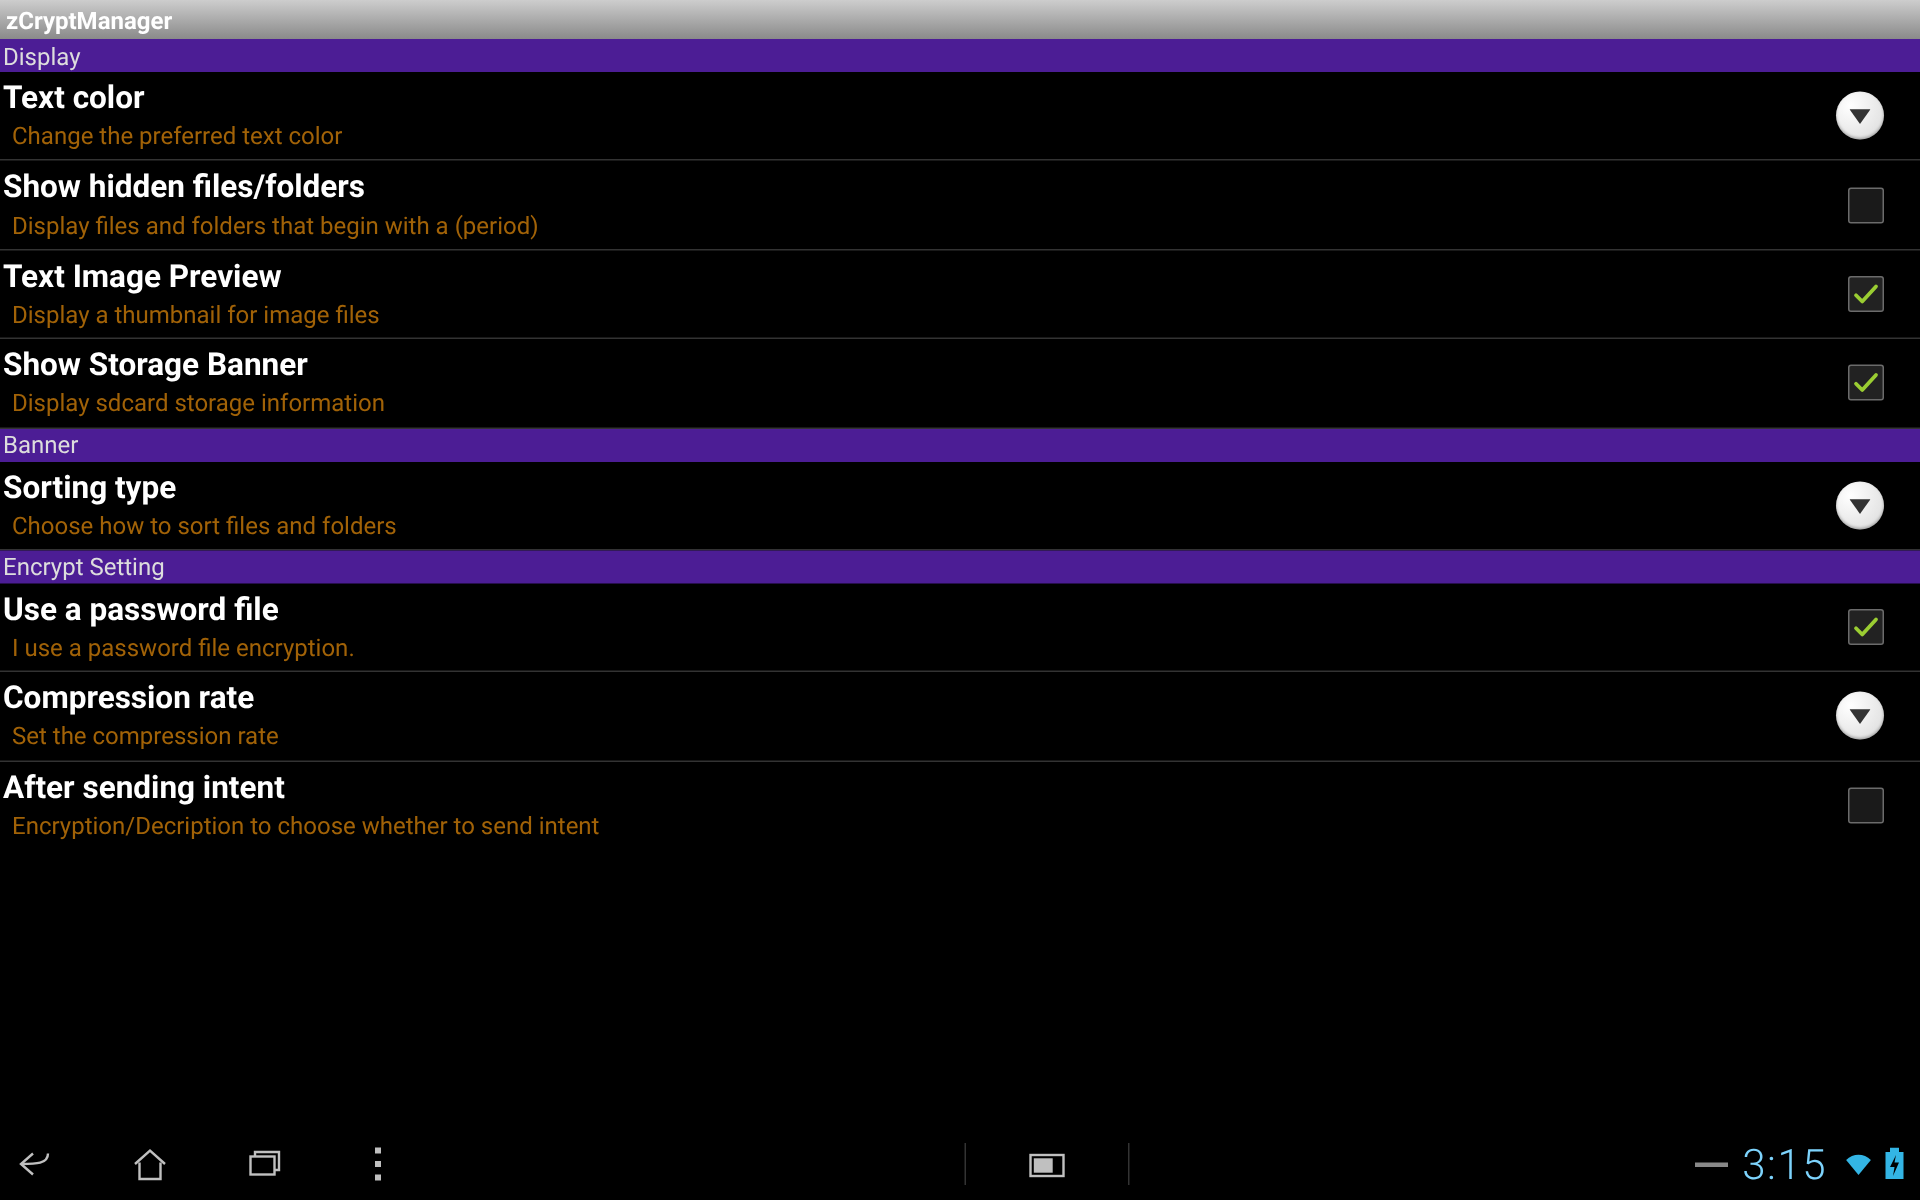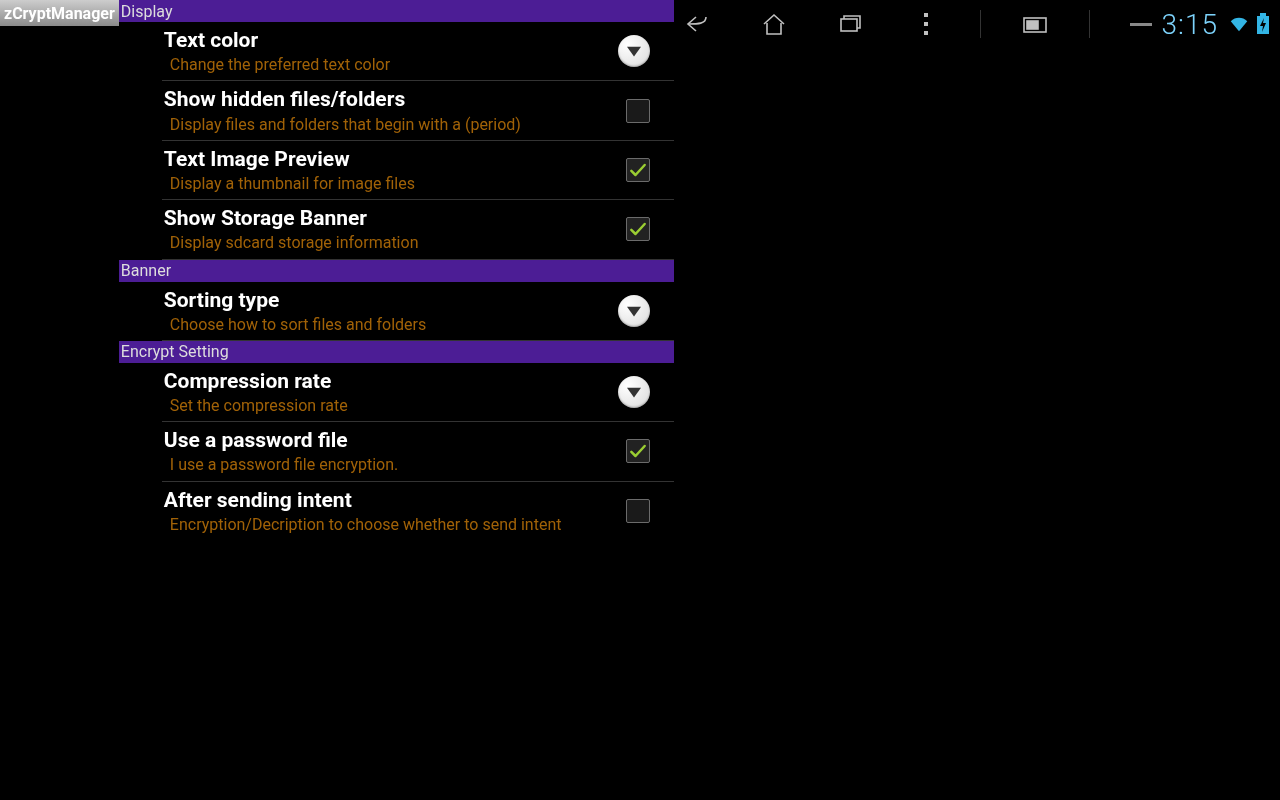--- a/index.html
+++ b/index.html
@@ -1,17 +1,17 @@
 <!DOCTYPE html>
 <html><head>
 <meta charset="utf-8">
 <style>
   * { margin: 0; padding: 0; box-sizing: border-box; }
   html, body { width: 1280px; height: 800px; background: #000; font-family: Roboto, "Helvetica Neue", Arial, sans-serif; overflow: hidden; color: #fff; }
-  .root { width: 1280px; height: 800px; display: flex; flex-direction: row; background: #000; }
+  .root { width: 1280px; height: 800px; display: flex; flex-direction: column; background: #000; }
   .titlebar {
     height: 26px;
     background: linear-gradient(to bottom, #cdcdcd 0%, #8a8a8a 100%);
     display: flex; align-items: center;
     padding: 0 4px;
   }
   .titlebar-text { color: #fff; font-size: 16px; font-weight: bold; }
   .section-header {
     background: #4c1d95;
     color: #ddd;
@@ -19,21 +19,20 @@
     padding: 1px 4px 1px 2px;
     height: 22px;
     display: flex; align-items: center;
   }
   .pref-list { flex: 1 1 auto; overflow: hidden; background: #000; }
   .pref-item {
     display: flex; align-items: center;
     padding: 6px 20px 6px 2px;
     border-bottom: 1px solid #333;
     min-height: 56px;
-    margin-left: 43px;
   }
   .pref-text { flex: 1 1 auto; display: flex; flex-direction: column; gap: 2px; }
   .pref-title { color: #fff; font-size: 21px; font-weight: bold; line-height: 1.2; }
   .pref-summary { color: #a16207; font-size: 16px; line-height: 1.2; padding-left: 6px; }
   .pref-control { flex: 0 0 auto; margin-left: 10px; margin-right: 4px; display: flex; align-items: center; }
   .dropdown-circle {
     width: 32px; height: 32px; border-radius: 50%;
     background: radial-gradient(circle at 30% 30%, #fff, #d9d9d9);
     display: flex; align-items: center; justify-content: center;
     box-shadow: inset 0 -1px 2px rgba(0,0,0,0.3);
@@ -157,41 +156,41 @@
         </div>
       </div>
     </div>
 
     <div class="section-header">
       <span>Encrypt Setting</span>
     </div>
 
     <div class="pref-item">
       <div class="pref-text">
+        <span class="pref-title">Use a password file</span>
+        <span class="pref-summary">I use a password file encryption.</span>
+      </div>
+      <div class="pref-control">
+        <div class="checkbox checked">
+          <svg viewBox="0 0 24 24">
+              <path d="M4 13 L9 18 L20 6" stroke="#9acd32" stroke-width="3" fill="none" stroke-linecap="round" stroke-linejoin="round"></path>
+            </svg>
+        </div>
+      </div>
+    </div>
+
+    <div class="pref-item">
+      <div class="pref-text">
         <span class="pref-title">Compression rate</span>
         <span class="pref-summary">Set the compression rate</span>
       </div>
       <div class="pref-control">
         <div class="dropdown-circle">
           <svg viewBox="0 0 10 10">
               <polygon points="0,2 10,2 5,9" fill="#333"></polygon>
-            </svg>
-        </div>
-      </div>
-    </div>
-
-    <div class="pref-item">
-      <div class="pref-text">
-        <span class="pref-title">Use a password file</span>
-        <span class="pref-summary">I use a password file encryption.</span>
-      </div>
-      <div class="pref-control">
-        <div class="checkbox checked">
-          <svg viewBox="0 0 24 24">
-              <path d="M4 13 L9 18 L20 6" stroke="#9acd32" stroke-width="3" fill="none" stroke-linecap="round" stroke-linejoin="round"></path>
             </svg>
         </div>
       </div>
     </div>
 
     <div class="pref-item" style="border-bottom:none;">
       <div class="pref-text">
         <span class="pref-title">After sending intent</span>
         <span class="pref-summary">Encryption/Decription to choose whether to send intent</span>
       </div>

